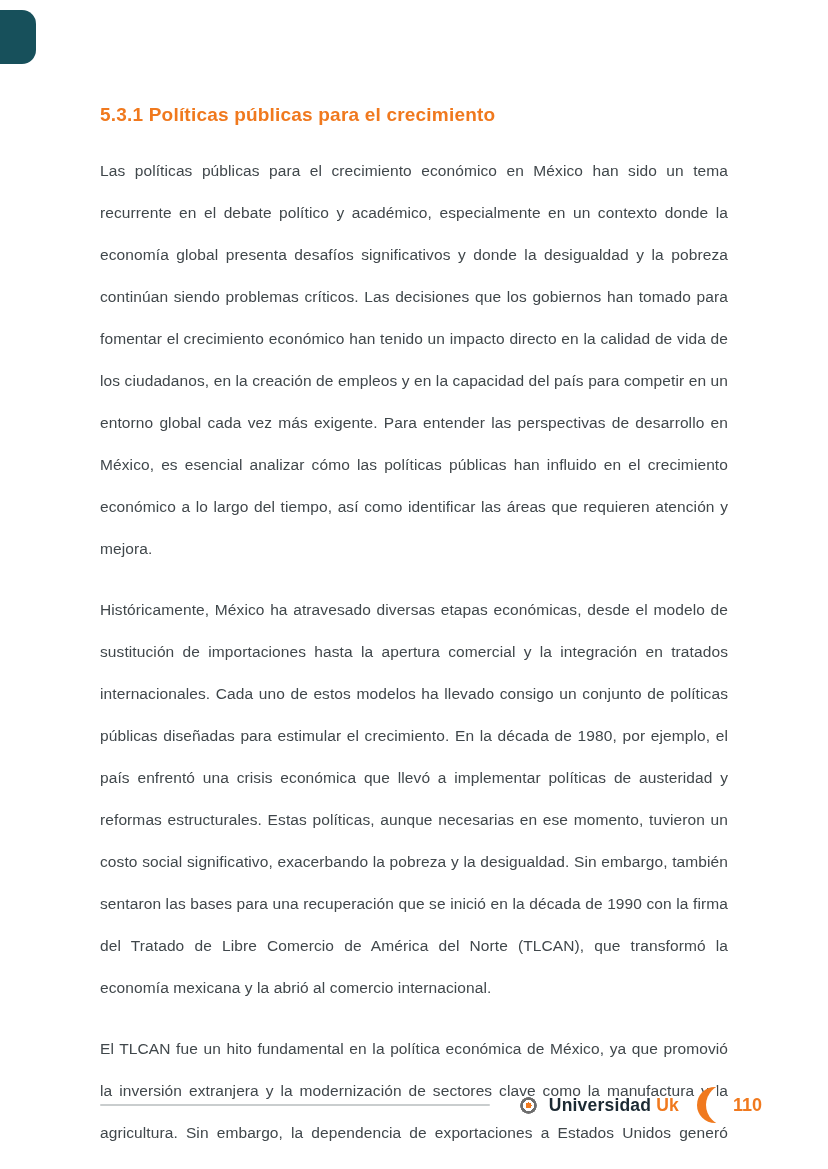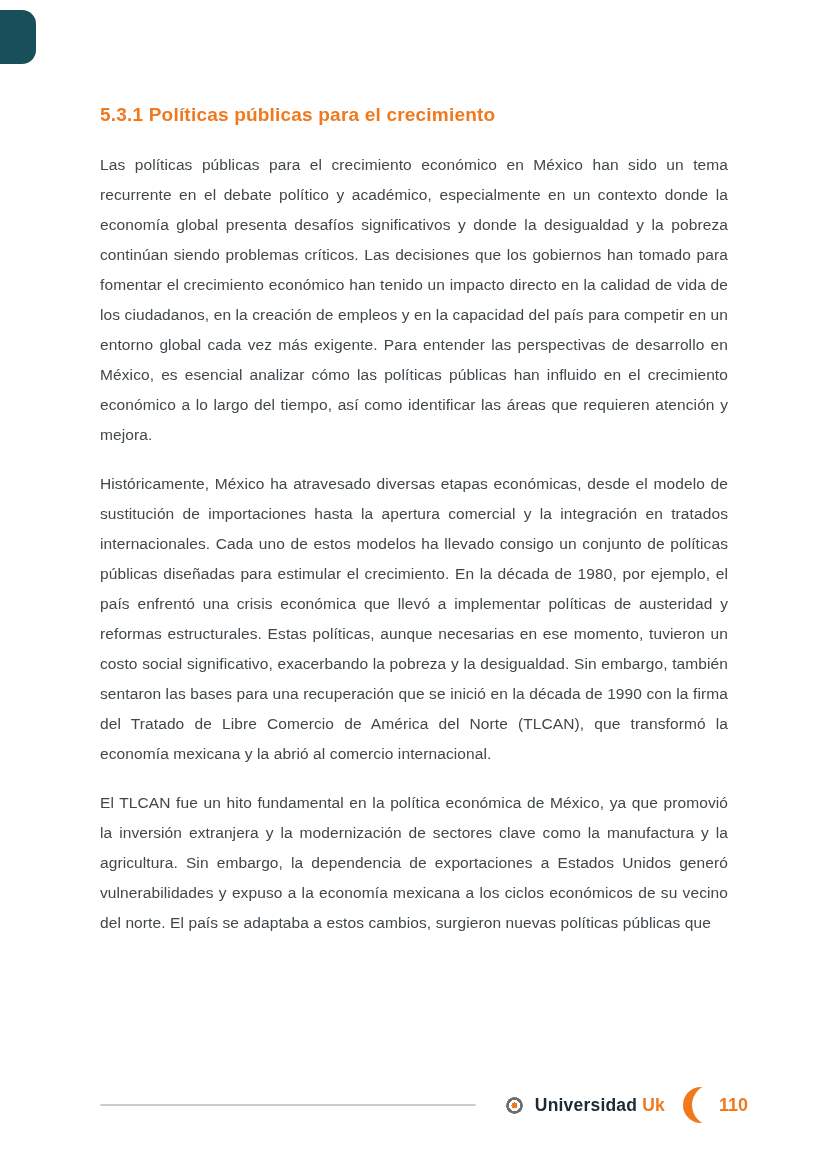--- a/index.html
+++ b/index.html
@@ -36,32 +36,32 @@
   }
   h1.section-heading{
     font-size:19px;
     font-weight:700;
     letter-spacing:0.2px;
     color:var(--accent-orange);
     margin-bottom:24px;
   }
   p.body-paragraph{
     font-size:15.5px;
-    line-height:30px;
+    line-height:42px;
     text-align:justify;
     letter-spacing:0.1px;
     color:var(--body-text);
     margin-bottom:19px;
   }
   p.body-paragraph:last-child{margin-bottom:0;}
   
   .footer{
     position:absolute;
     left:100px;
-    right:80px;
+    right:66px;
     top:1086px;
     height:38px;
     display:flex;
     align-items:center;
     gap:12px;
     justify-content:space-between;
   }
   .footer-rule{
     flex:1;
     height:2px;

